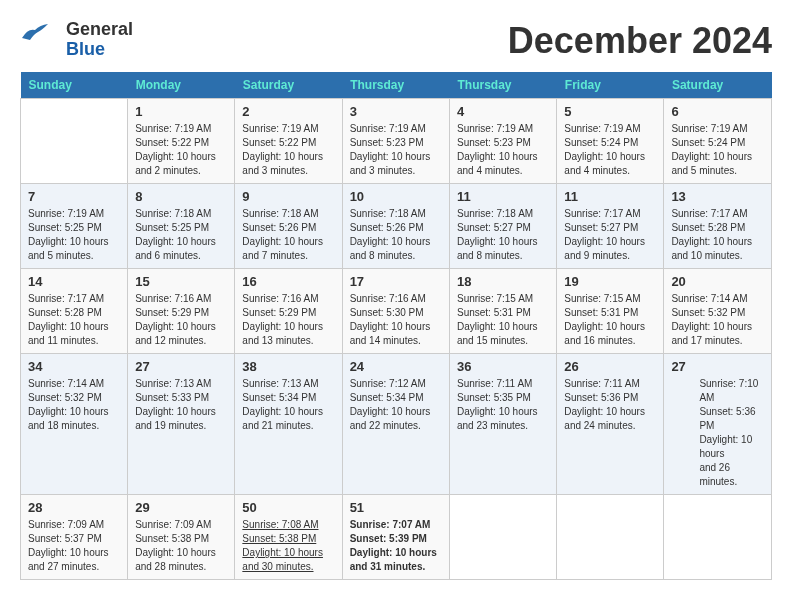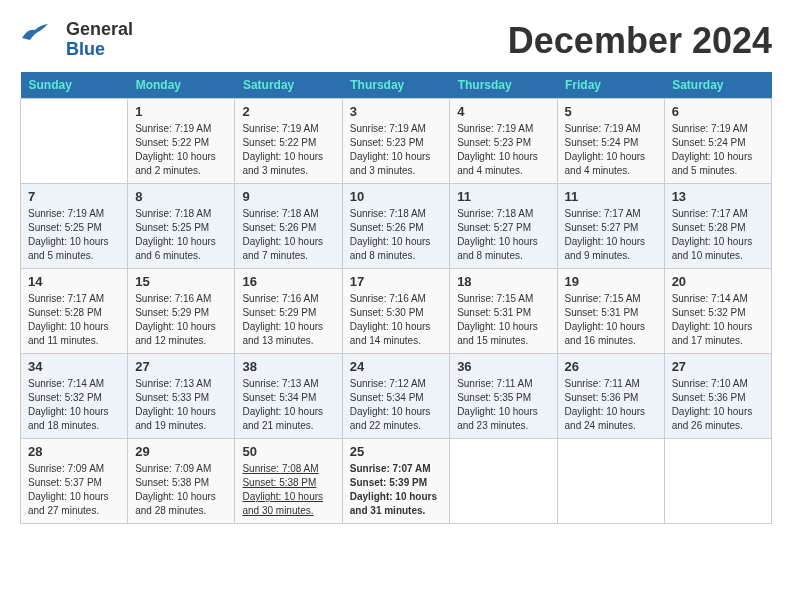--- a/index.html
+++ b/index.html
@@ -303,21 +303,21 @@
         </td>
         <td>
           <span class="day-number">26</span>
           <div class="day-info" style="white-space: pre-line;">Sunrise: 7:11 AM
 Sunset: 5:36 PM
 Daylight: 10 hours
 and 24 minutes.</div>
         </td>
         <td>
           <span class="day-number">27</span>
-          <div class="day-info" style="white-space: pre-line;">Sunrise: 7:10 AM
+          <div class="day-info" style="white-space: pre-line; margin-left: 28px;">Sunrise: 7:10 AM
 Sunset: 5:36 PM
 Daylight: 10 hours
 and 26 minutes.</div>
         </td>
       </tr>
       <tr>
         <td>
           <span class="day-number">28</span>
           <div class="day-info" style="white-space: pre-line;">Sunrise: 7:09 AM
 Sunset: 5:37 PM
@@ -332,21 +332,21 @@
 and 28 minutes.</div>
         </td>
         <td>
           <span class="day-number">50</span>
           <div class="day-info" style="white-space: pre-line; text-decoration: underline;">Sunrise: 7:08 AM
 Sunset: 5:38 PM
 Daylight: 10 hours
 and 30 minutes.</div>
         </td>
         <td>
-          <span class="day-number">25</span>
+          <span class="day-number">51</span>
           <div class="day-info" style="white-space: pre-line; font-weight: bold;">Sunrise: 7:07 AM
 Sunset: 5:39 PM
 Daylight: 10 hours
 and 31 minutes.</div>
         </td>
         <td class="empty-cell"></td>
         <td class="empty-cell"></td>
         <td class="empty-cell"></td>
       </tr>
     </tbody>

